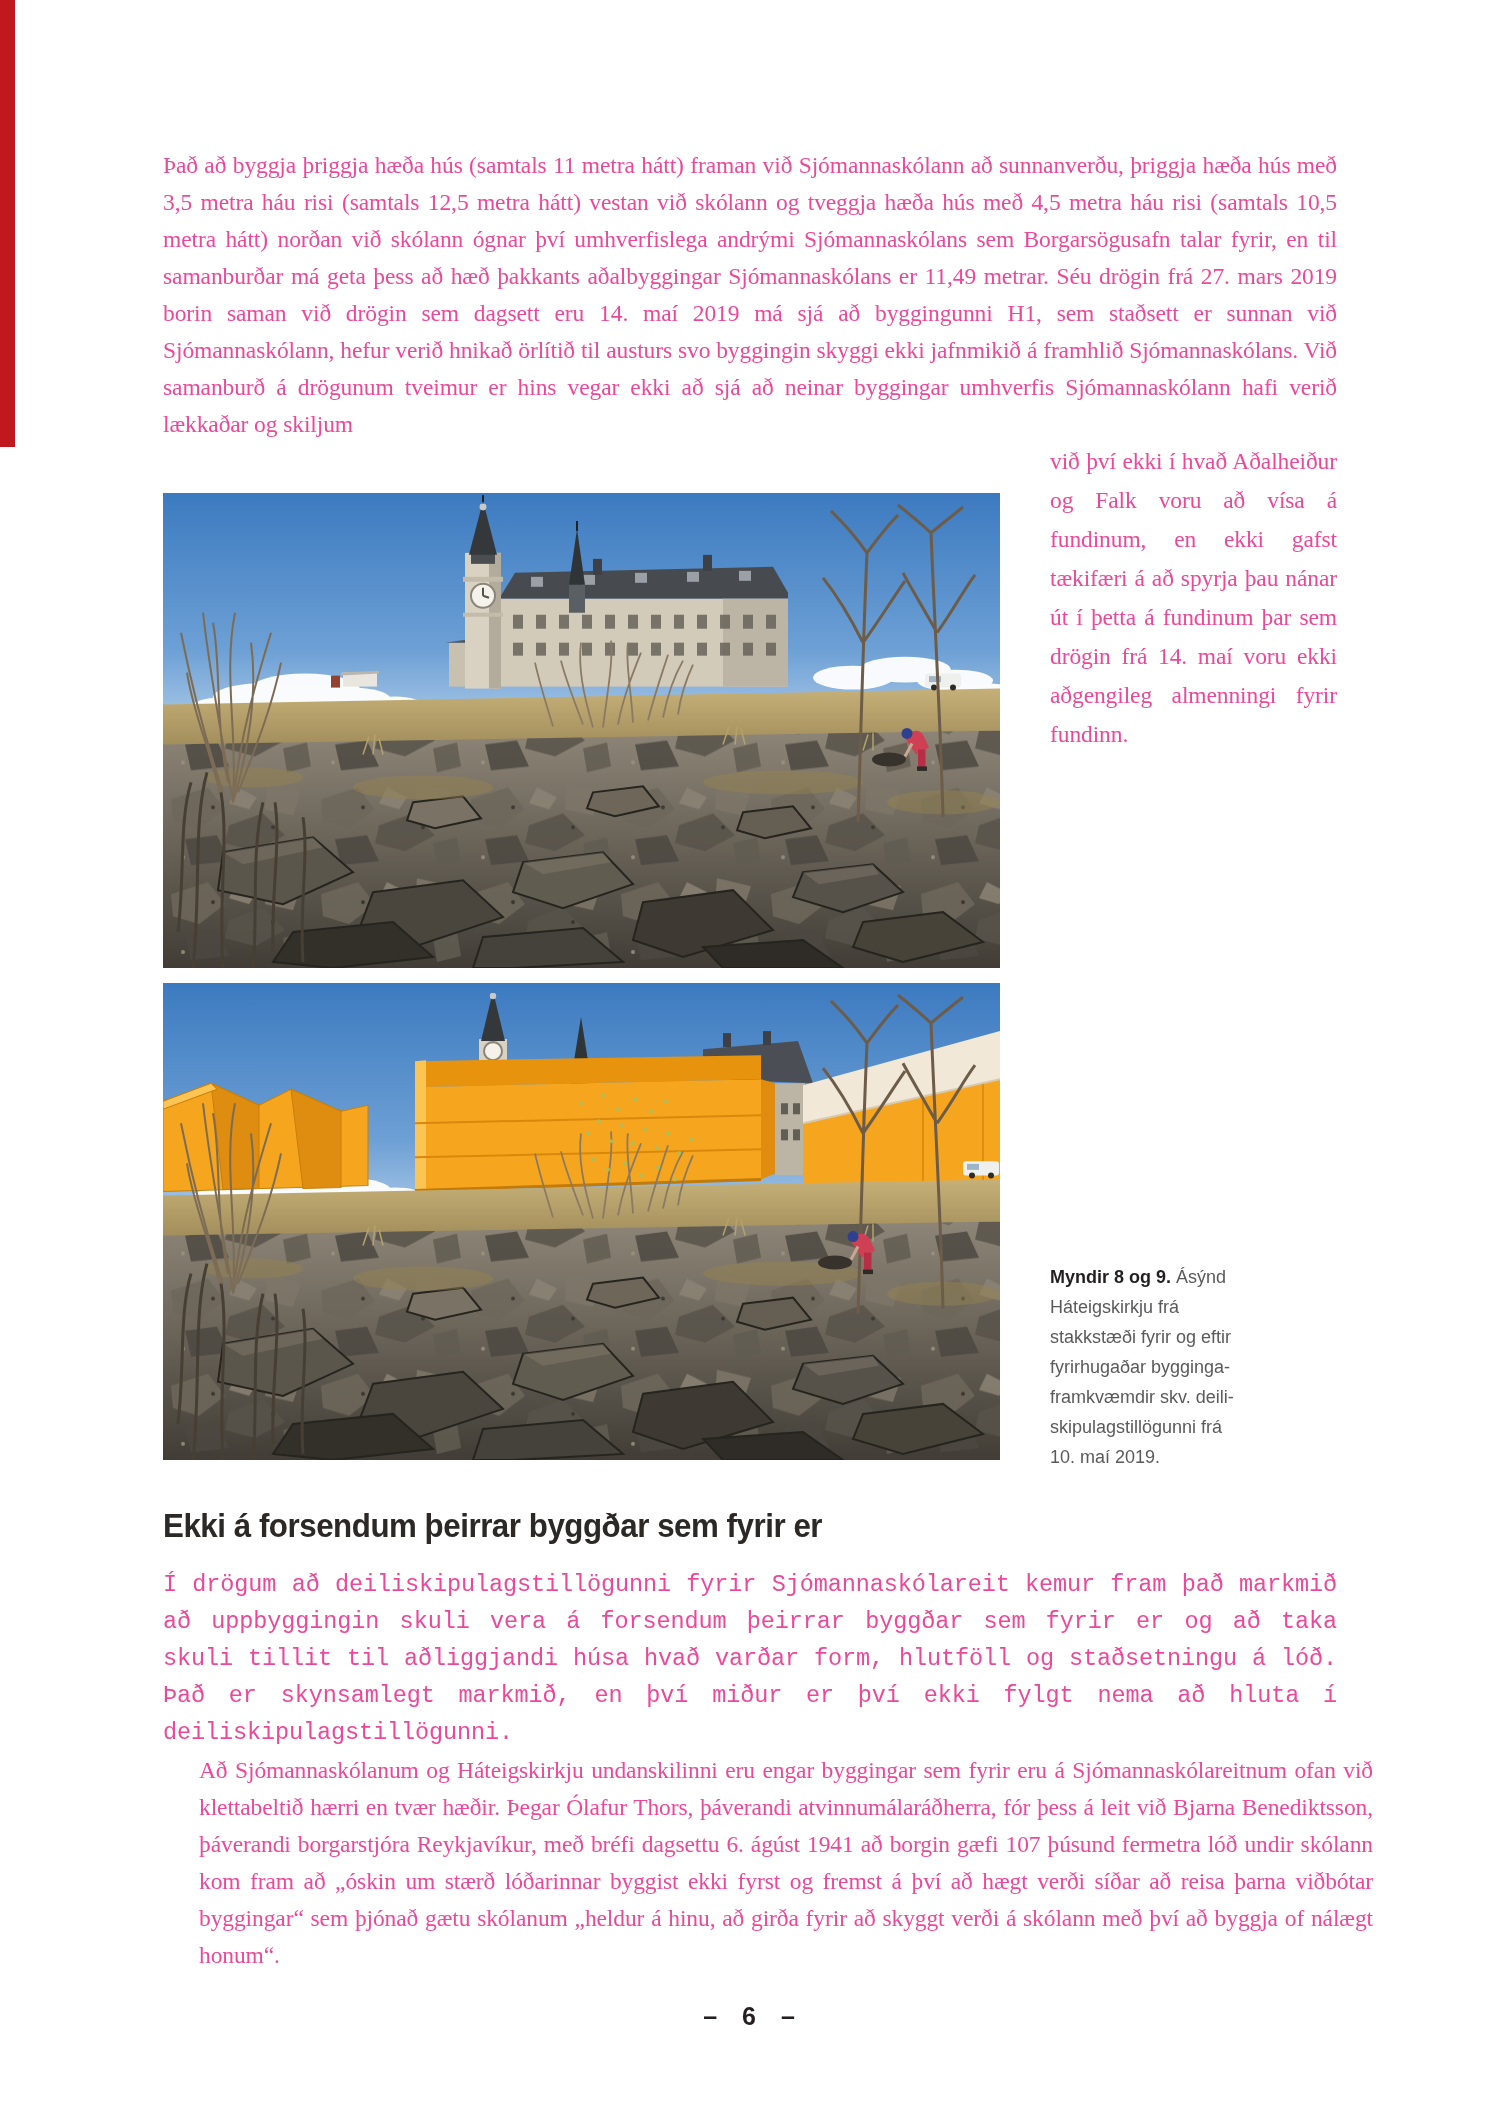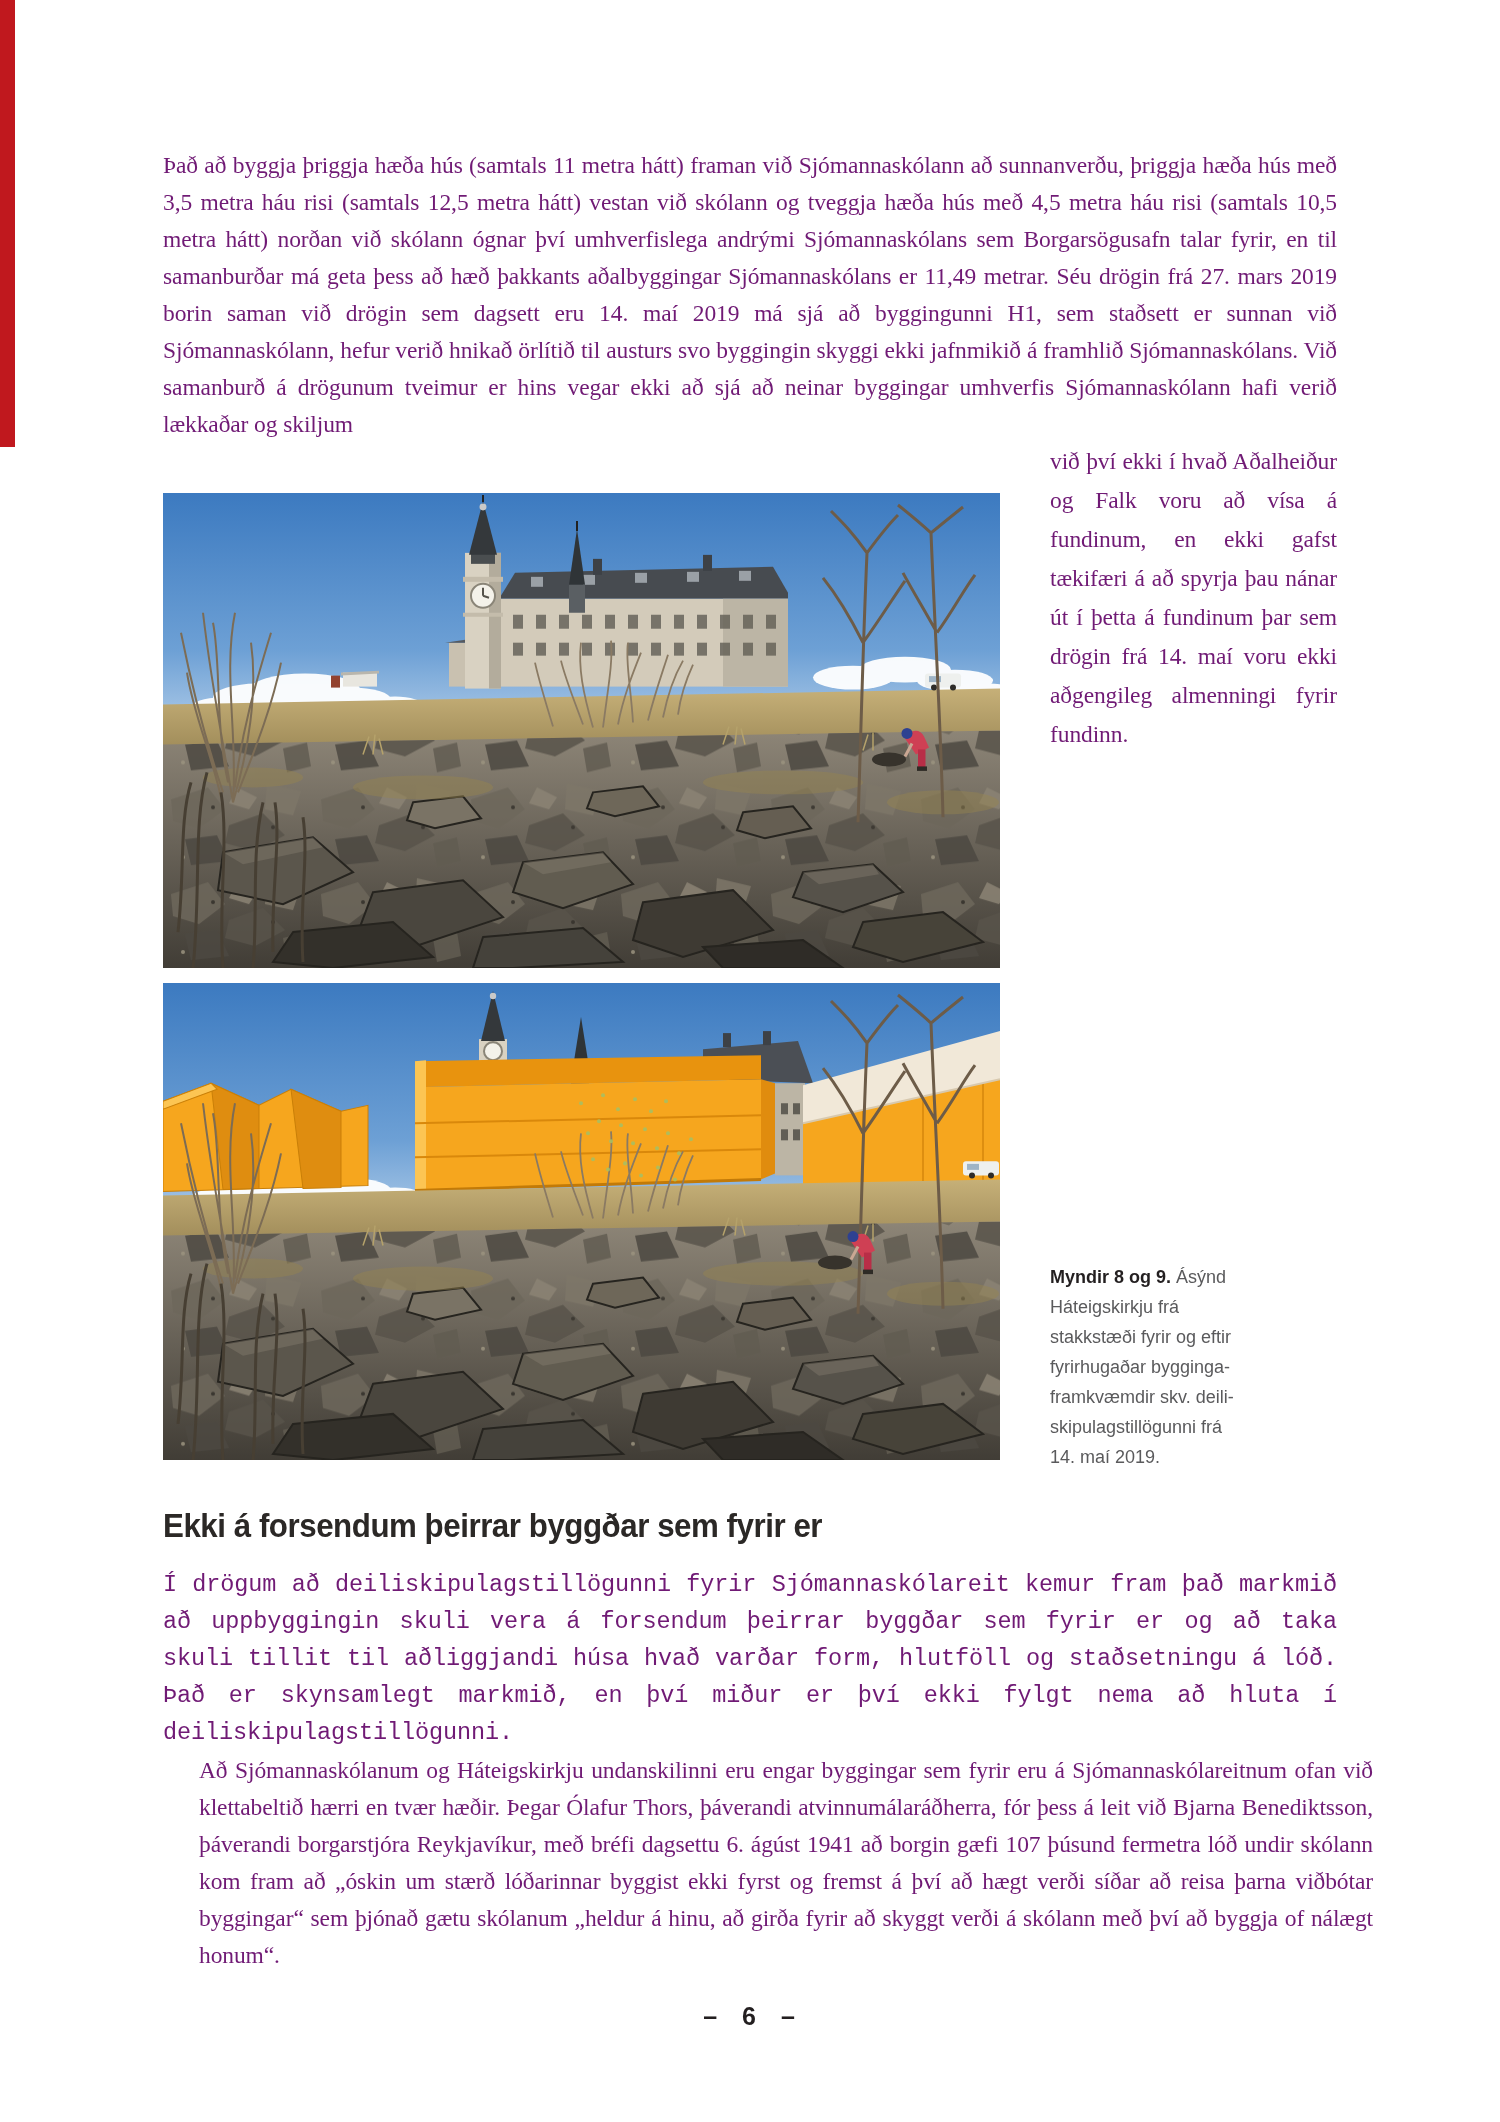--- a/index.html
+++ b/index.html
@@ -5,21 +5,21 @@
   html,body { margin:0; padding:0; background:#888; }
   .page {
     position:relative; width:1500px; height:2122px; background:#ffffff;
     margin:0 auto; overflow:hidden;
     font-family:"Liberation Serif", serif; color:#211e1b;
   }
   .accent-bar { position:absolute; left:0; top:0; width:15px; height:447px; background:#c0181e; }
 
   .body-text {
     position:absolute; font-size:23.5px; line-height:37px;
-    text-align:justify; color:#701a75; letter-spacing:-0.1px;
+    text-align:justify; color:#ec4899; letter-spacing:-0.1px;
   }
   .intro-main { left:163px; top:147px; width:1174px; }
   .intro-side { left:1050px; top:442px; width:287px; line-height:39px; }
 
   .photo { position:absolute; left:163px; width:837px; display:block; }
   .photo svg { display:block; width:100%; height:100%; }
   .photo-before { top:493px; height:475px; }
   .photo-after  { top:983px;  height:477px; }
 
   .caption {
@@ -338,21 +338,21 @@
     <div class="cap-line">
       <span class="cap-lead">Myndir 8 og 9.</span>
       <span>Ásýnd</span>
     </div>
     <div>
         <div class="jline">Háteigskirkju frá</div>
         <div class="jline">stakkstæði fyrir og eftir</div>
         <div class="jline">fyrirhugaðar bygginga-</div>
         <div class="jline">framkvæmdir skv. deili-</div>
         <div class="jline">skipulagstillögunni frá</div>
-        <div class="jline">14. maí 2019.</div>
+        <div class="jline">10. maí 2019.</div>
       </div>
   </div>
 
   <div class="section-heading">Ekki á forsendum þeirrar byggðar sem fyrir er</div>
   <div class="body-text para-a">Í drögum að deiliskipulagstillögunni fyrir Sjómannaskólareit kemur fram það markmið að uppbyggingin skuli vera á forsendum þeirrar byggðar sem fyrir er og að taka skuli tillit til aðliggjandi húsa hvað varðar form, hlutföll og staðsetningu á lóð. Það er skynsamlegt markmið, en því miður er því ekki fylgt nema að hluta í deiliskipulagstillögunni.</div>
   <div class="body-text para-b">Að Sjómannaskólanum og Háteigskirkju undanskilinni eru engar byggingar sem fyrir eru á Sjómanna­skólareitnum ofan við klettabeltið hærri en tvær hæðir. Þegar Ólafur Thors, þáverandi atvinnumálaráð­herra, fór þess á leit við Bjarna Benediktsson, þáverandi borgarstjóra Reykjavíkur, með bréfi dagsettu 6. ágúst 1941 að borgin gæfi 107 þúsund fermetra lóð undir skólann kom fram að „óskin um stærð lóðarinnar byggist ekki fyrst og fremst á því að hægt verði síðar að reisa þarna viðbótar byggingar“ sem þjónað gætu skólanum „heldur á hinu, að girða fyrir að skyggt verði á skólann með því að byggja of nálægt honum“.</div>
 
   <div class="page-number">– 6 –</div>
 
 </div>

